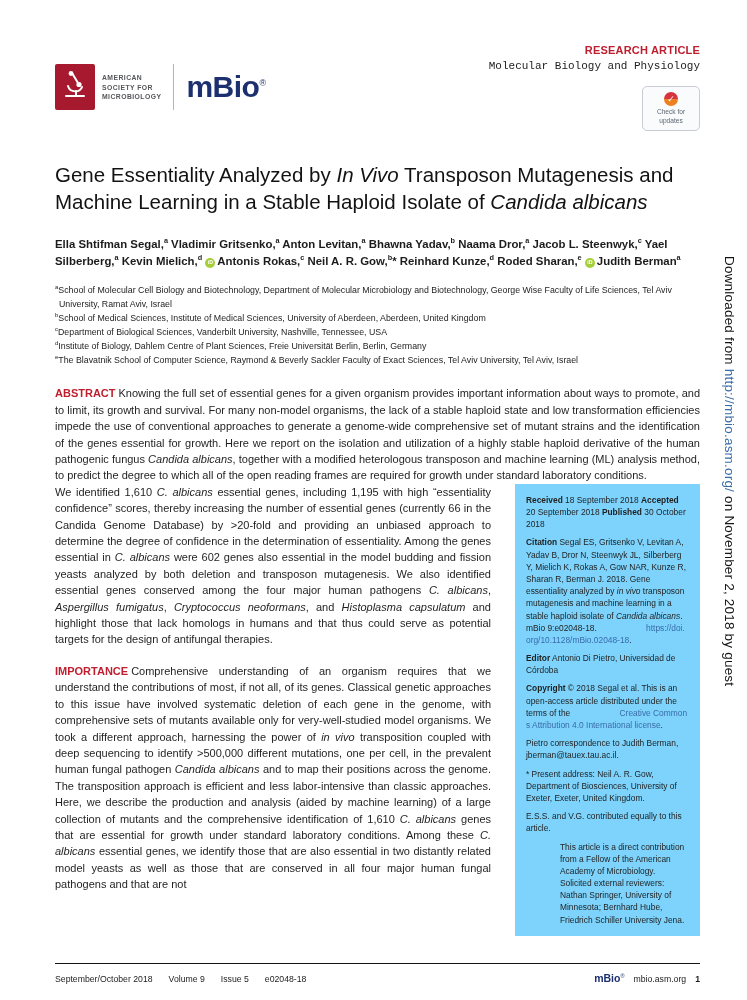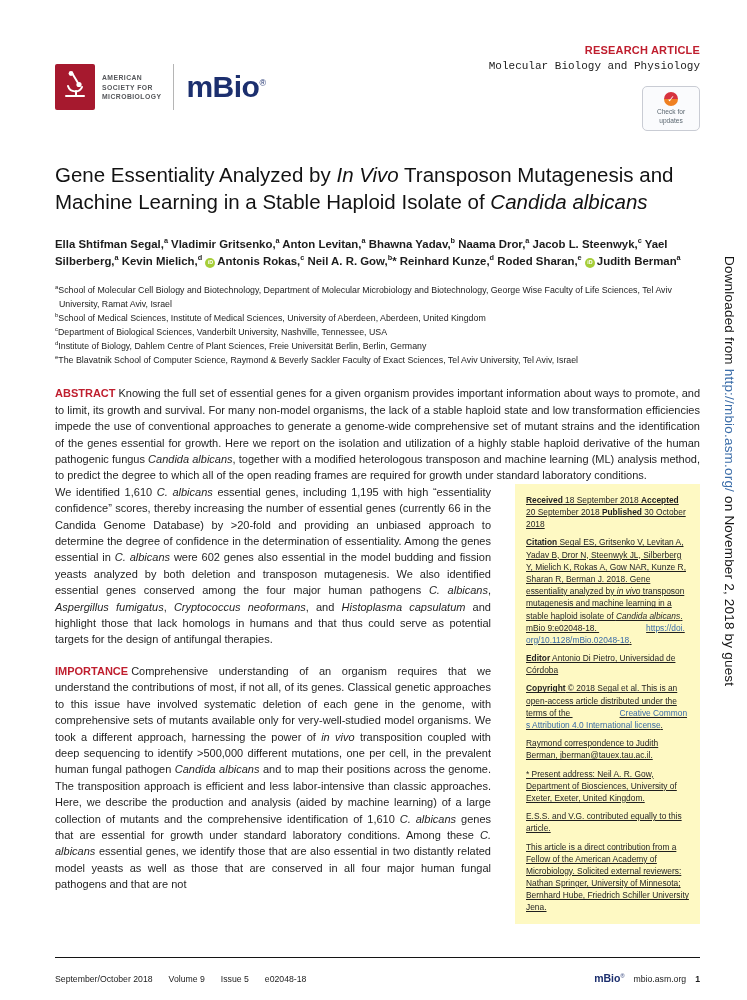--- a/index.html
+++ b/index.html
@@ -58,37 +58,37 @@
 
   
   .para { margin-top: 18px; font-size: 11px; line-height: 16.4px; text-align: justify; color: #1f1f1f; }
   .sec-label { color: #bf1e2e; font-weight: bold; margin-right: 3px; }
   .two-col { display: flex; gap: 24px; align-items: stretch; }
   .left-col { width: 436px; }
   .left-col .para.cont { margin-top: 0; }
   .left-col .para.importance { margin-top: 15px; }
 
   
-  .infobox { flex: 1; background: #fef9c3; padding: 10px 11px; font-size: 8.4px; line-height: 1.45; color: #1f1f1f; text-decoration: underline; }
+  .infobox { flex: 1; background: #7dd3fc; padding: 10px 11px; font-size: 8.4px; line-height: 1.45; color: #1f1f1f; }
   .infobox p { margin-bottom: 6px; }
-  .infobox p:last-child { margin-bottom: 0; }
+  .infobox p:last-child { margin-bottom: 0; margin-left: 34px; }
   .infobox .link { word-break: break-all; padding-left: 47px; }
   .link { color: #3a6ca8; text-decoration: none; cursor: pointer; }
 
   
   .watermark {
     position: absolute; top: 256px; right: 10px;
     writing-mode: vertical-rl; font-size: 13.5px; letter-spacing: .2px; color: #141414;
     white-space: nowrap;
   }
 
   
   .footer {
     position: absolute; left: 55px; right: 47px; bottom: 16px;
-    border-top: 1.6px solid #141414; padding-top: 14px;
+    border-top: 1.6px solid #141414; padding-top: 8px;
     display: flex; justify-content: space-between; align-items: baseline; font-size: 8.7px;
   }
   .footer-left span { margin-right: 16px; }
   .footer-right { display: flex; align-items: baseline; gap: 9px; }
   .footer-mbio { font-weight: bold; color: #1c2f6e; font-size: 10.5px; }
   .footer-mbio sup { font-size: 5.5px; font-weight: normal; }
   .page-num { font-weight: bold; }
 </style>
 </head>
 <body>
@@ -151,21 +151,21 @@
   <div class="two-col">
     <div class="left-col">
       <p class="para cont">We identified 1,610 <i>C. albicans</i> essential genes, including 1,195 with high “essentiality confidence” scores, thereby increasing the number of essential genes (currently 66 in the Candida Genome Database) by &gt;20-fold and providing an unbiased approach to determine the degree of confidence in the determination of essentiality. Among the genes essential in <i>C. albicans</i> were 602 genes also essential in the model budding and fission yeasts analyzed by both deletion and transposon mutagenesis. We also identified essential genes conserved among the four major human pathogens <i>C. albicans</i>, <i>Aspergillus fumigatus</i>, <i>Cryptococcus neoformans</i>, and <i>Histoplasma capsulatum</i> and highlight those that lack homologs in humans and that thus could serve as potential targets for the design of antifungal therapies.</p>
       <p class="para importance"><span class="sec-label">IMPORTANCE</span><span>Comprehensive understanding of an organism requires that we understand the contributions of most, if not all, of its genes. Classical genetic approaches to this issue have involved systematic deletion of each gene in the genome, with comprehensive sets of mutants available only for very-well-studied model organisms. We took a different approach, harnessing the power of <i>in vivo</i> transposition coupled with deep sequencing to identify &gt;500,000 different mutations, one per cell, in the prevalent human fungal pathogen <i>Candida albicans</i> and to map their positions across the genome. The transposition approach is efficient and less labor-intensive than classic approaches. Here, we describe the production and analysis (aided by machine learning) of a large collection of mutants and the comprehensive identification of 1,610 <i>C. albicans</i> genes that are essential for growth under standard laboratory conditions. Among these <i>C. albicans</i> essential genes, we identify those that are also essential in two distantly related model yeasts as well as those that are conserved in all four major human fungal pathogens and that are not</span></p>
     </div>
     <aside class="infobox">
       <p><b>Received</b> 18 September 2018 <b>Accepted</b> 20 September 2018 <b>Published</b> 30 October 2018</p>
       <p><b>Citation</b> Segal ES, Gritsenko V, Levitan A, Yadav B, Dror N, Steenwyk JL, Silberberg Y, Mielich K, Rokas A, Gow NAR, Kunze R, Sharan R, Berman J. 2018. Gene essentiality analyzed by <i>in vivo</i> transposon mutagenesis and machine learning in a stable haploid isolate of <i>Candida albicans</i>. mBio 9:e02048-18. <a class="link">https://doi.org/10.1128/mBio.02048-18</a>.</p>
       <p><b>Editor</b> Antonio Di Pietro, Universidad de Córdoba</p>
       <p><b>Copyright</b> © 2018 Segal et al. This is an open-access article distributed under the terms of the <a class="link">Creative Commons Attribution 4.0 International license</a>.</p>
-      <p>Raymond correspondence to Judith Berman, jberman@tauex.tau.ac.il.</p>
+      <p>Pietro correspondence to Judith Berman, jberman@tauex.tau.ac.il.</p>
       <p>* Present address: Neil A. R. Gow, Department of Biosciences, University of Exeter, Exeter, United Kingdom.</p>
       <p>E.S.S. and V.G. contributed equally to this article.</p>
       <p>This article is a direct contribution from a Fellow of the American Academy of Microbiology. Solicited external reviewers: Nathan Springer, University of Minnesota; Bernhard Hube, Friedrich Schiller University Jena.</p>
     </aside>
   </div>
 
 </div>
 
 <div class="watermark">Downloaded from <a class="link">http://mbio.asm.org/</a> on November 2, 2018 by guest</div>
 

